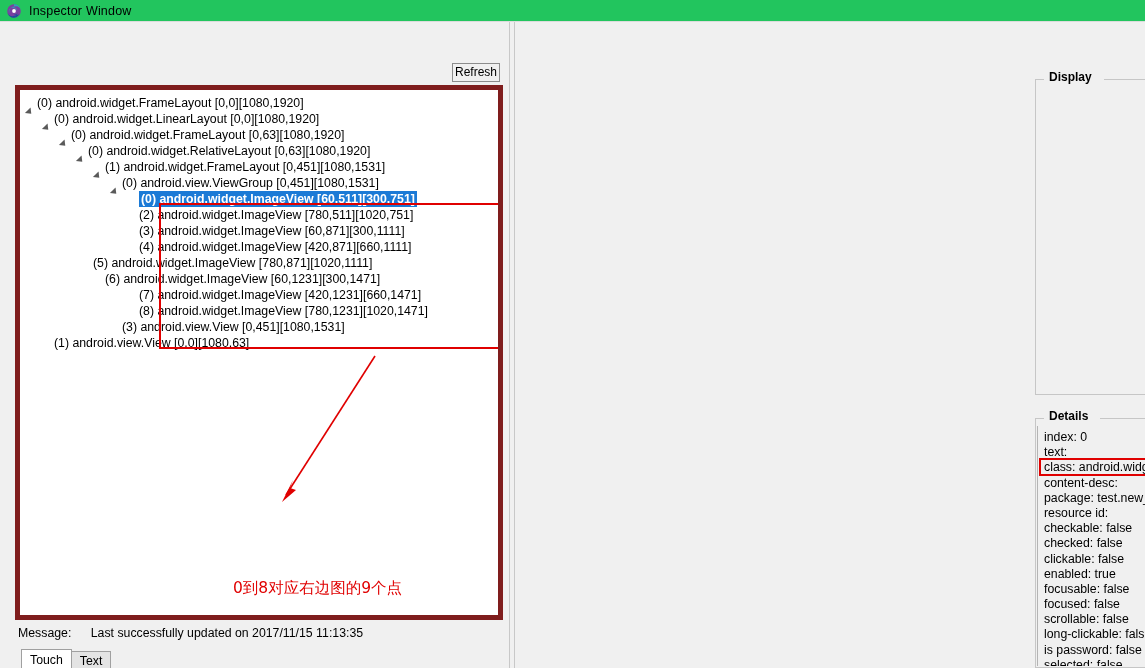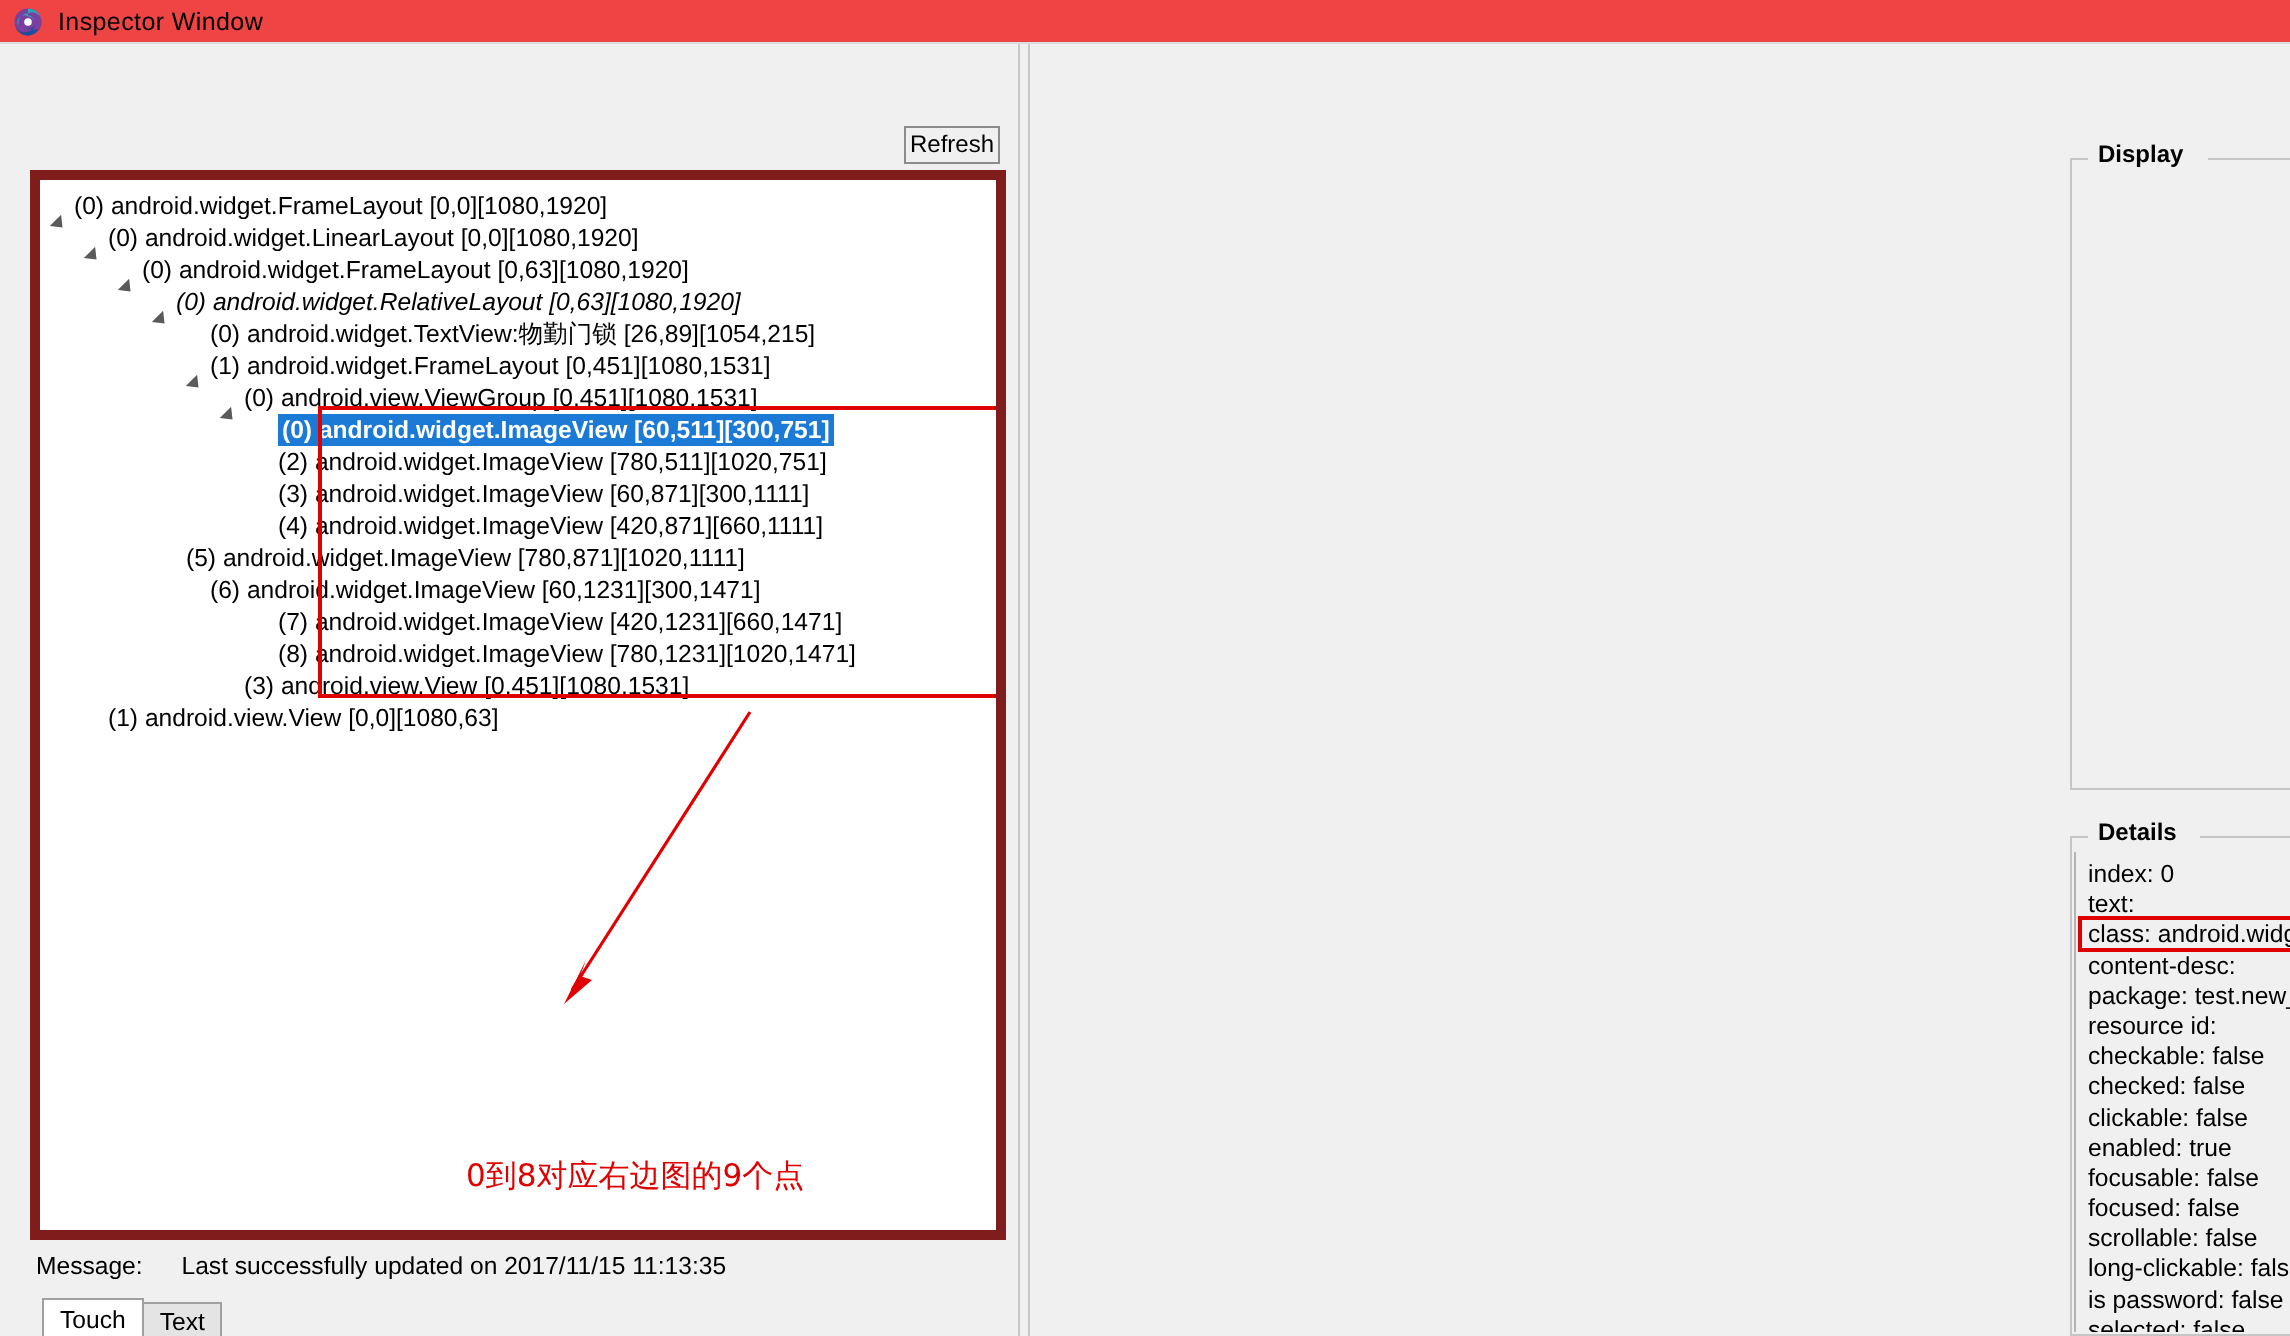--- a/index.html
+++ b/index.html
@@ -16,21 +16,21 @@
     width: 1145px;
     height: 668px;
     background: #f0f0f0;
   }
 
   
   .titlebar {
     position: absolute;
     left: 0; top: 0;
     width: 1145px; height: 22px;
-    background: #ef4444;
+    background: #22c55e;
     display: flex;
     align-items: center;
     padding-left: 6px;
     border-bottom: 1px solid #dcdcdc;
   }
   .app-icon {
     width: 16px; height: 16px;
     margin-right: 7px;
     flex: 0 0 auto;
   }
@@ -274,27 +274,23 @@
               <span class="lbl">(0) android.widget.FrameLayout [0,0][1080,1920]</span>
             </div>
             <div class="tree-row" style="padding-left: 21px;">
               <span class="tw expand"></span>
               <span class="lbl">(0) android.widget.LinearLayout [0,0][1080,1920]</span>
             </div>
             <div class="tree-row" style="padding-left: 38px;">
               <span class="tw expand"></span>
               <span class="lbl">(0) android.widget.FrameLayout [0,63][1080,1920]</span>
             </div>
-            <div class="tree-row" style="padding-left: 55px; font-style: italic;">
+            <div class="tree-row" style="padding-left: 55px;">
               <span class="tw expand"></span>
               <span class="lbl">(0) android.widget.RelativeLayout [0,63][1080,1920]</span>
-            </div>
-            <div class="tree-row" style="padding-left: 72px;">
-              <span class="tw"></span>
-              <span class="lbl">(0) android.widget.TextView:物勤门锁 [26,89][1054,215]</span>
             </div>
             <div class="tree-row" style="padding-left: 72px;">
               <span class="tw expand"></span>
               <span class="lbl">(1) android.widget.FrameLayout [0,451][1080,1531]</span>
             </div>
             <div class="tree-row" style="padding-left: 89px; align-items: center;">
               <span class="tw expand"></span>
               <span class="lbl">(0) android.view.ViewGroup [0,451][1080,1531]</span>
             </div>
             <div class="tree-row selected" style="padding-left: 106px;">

